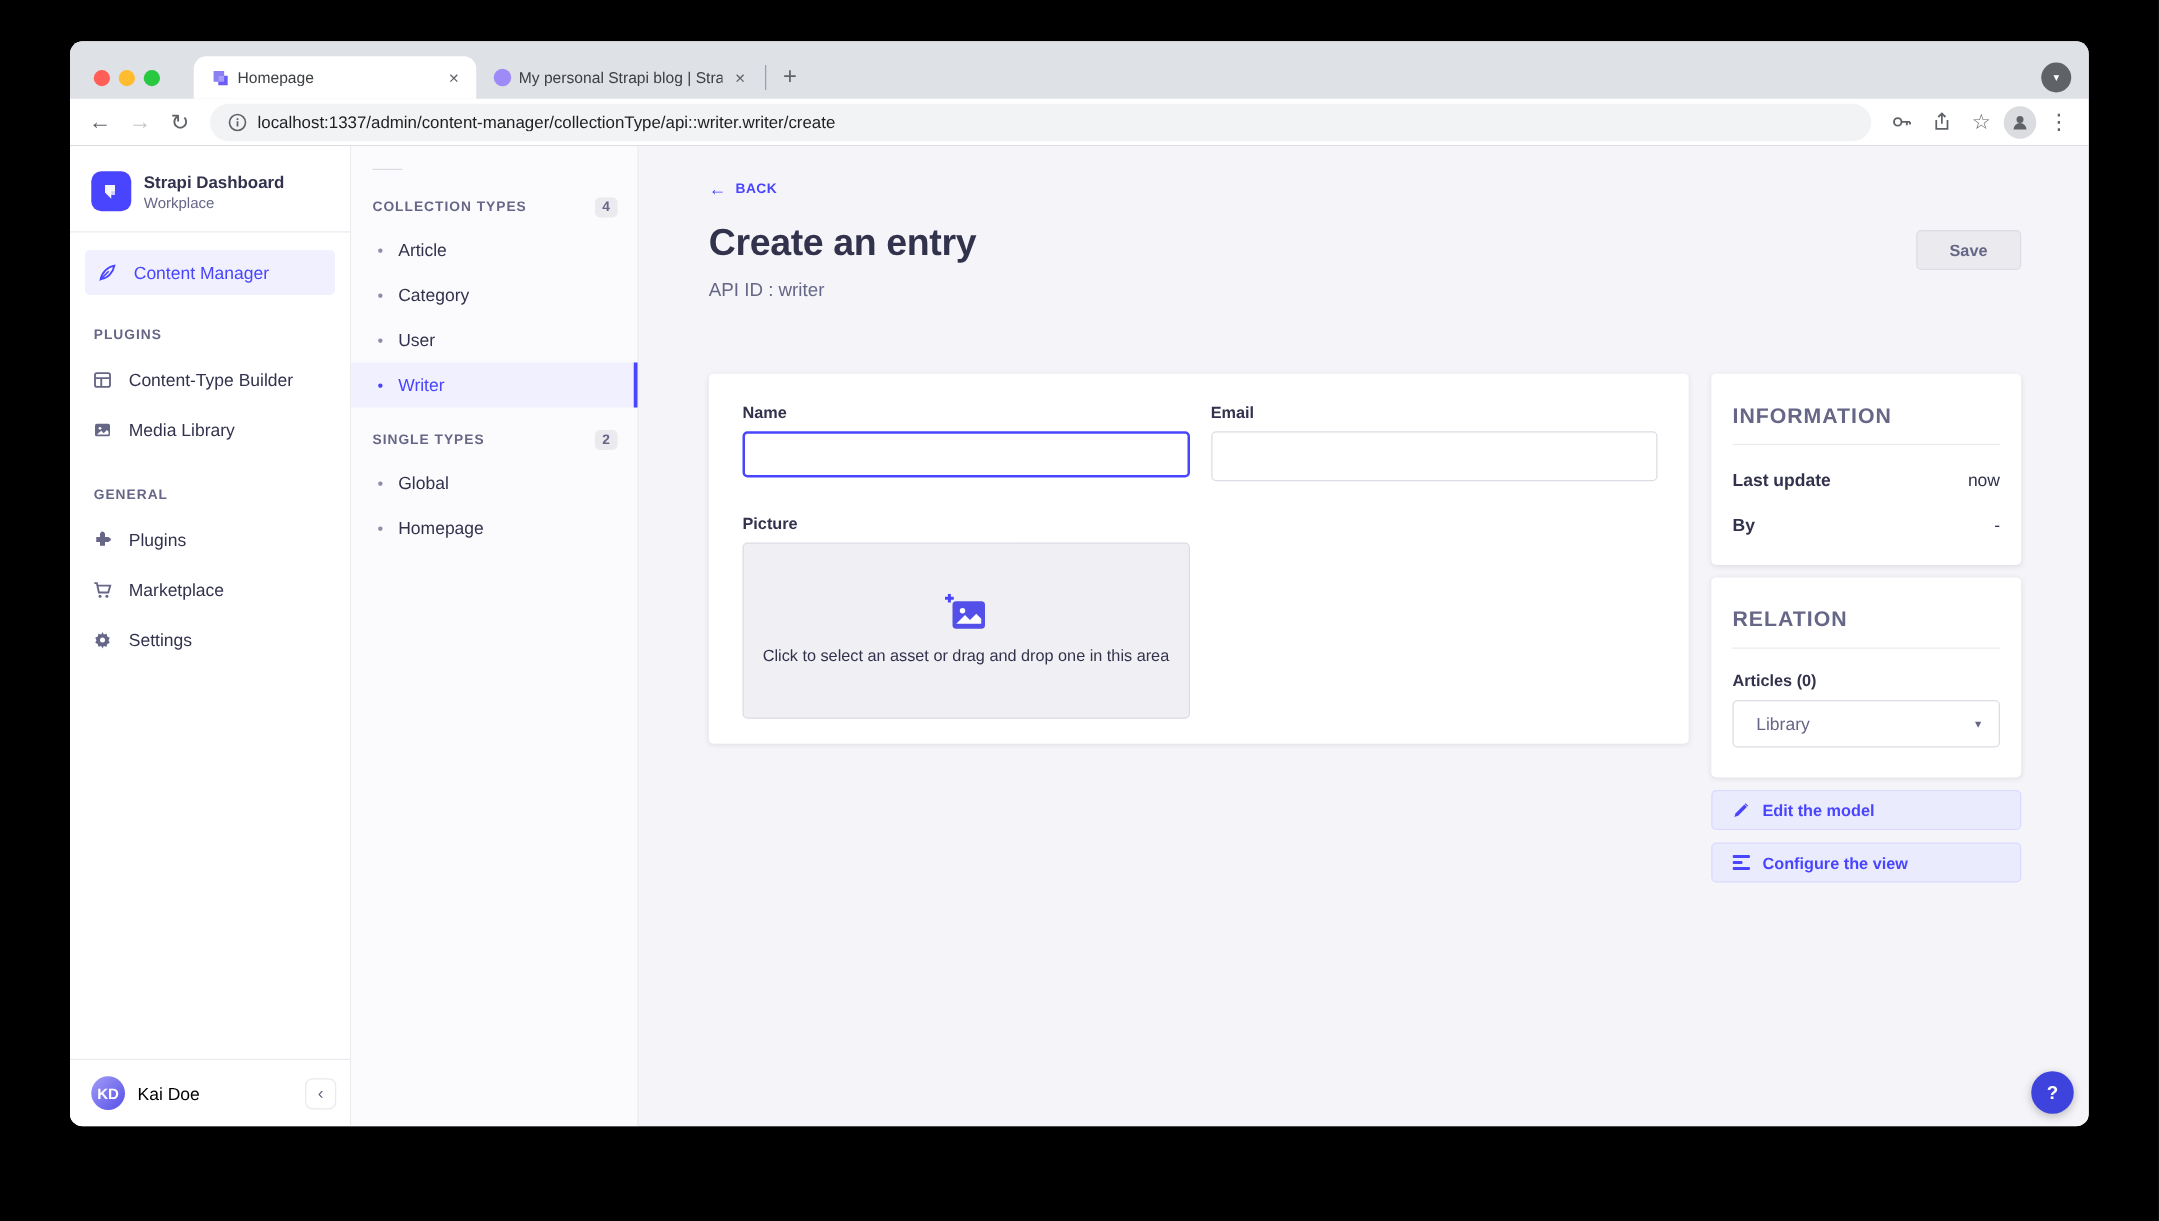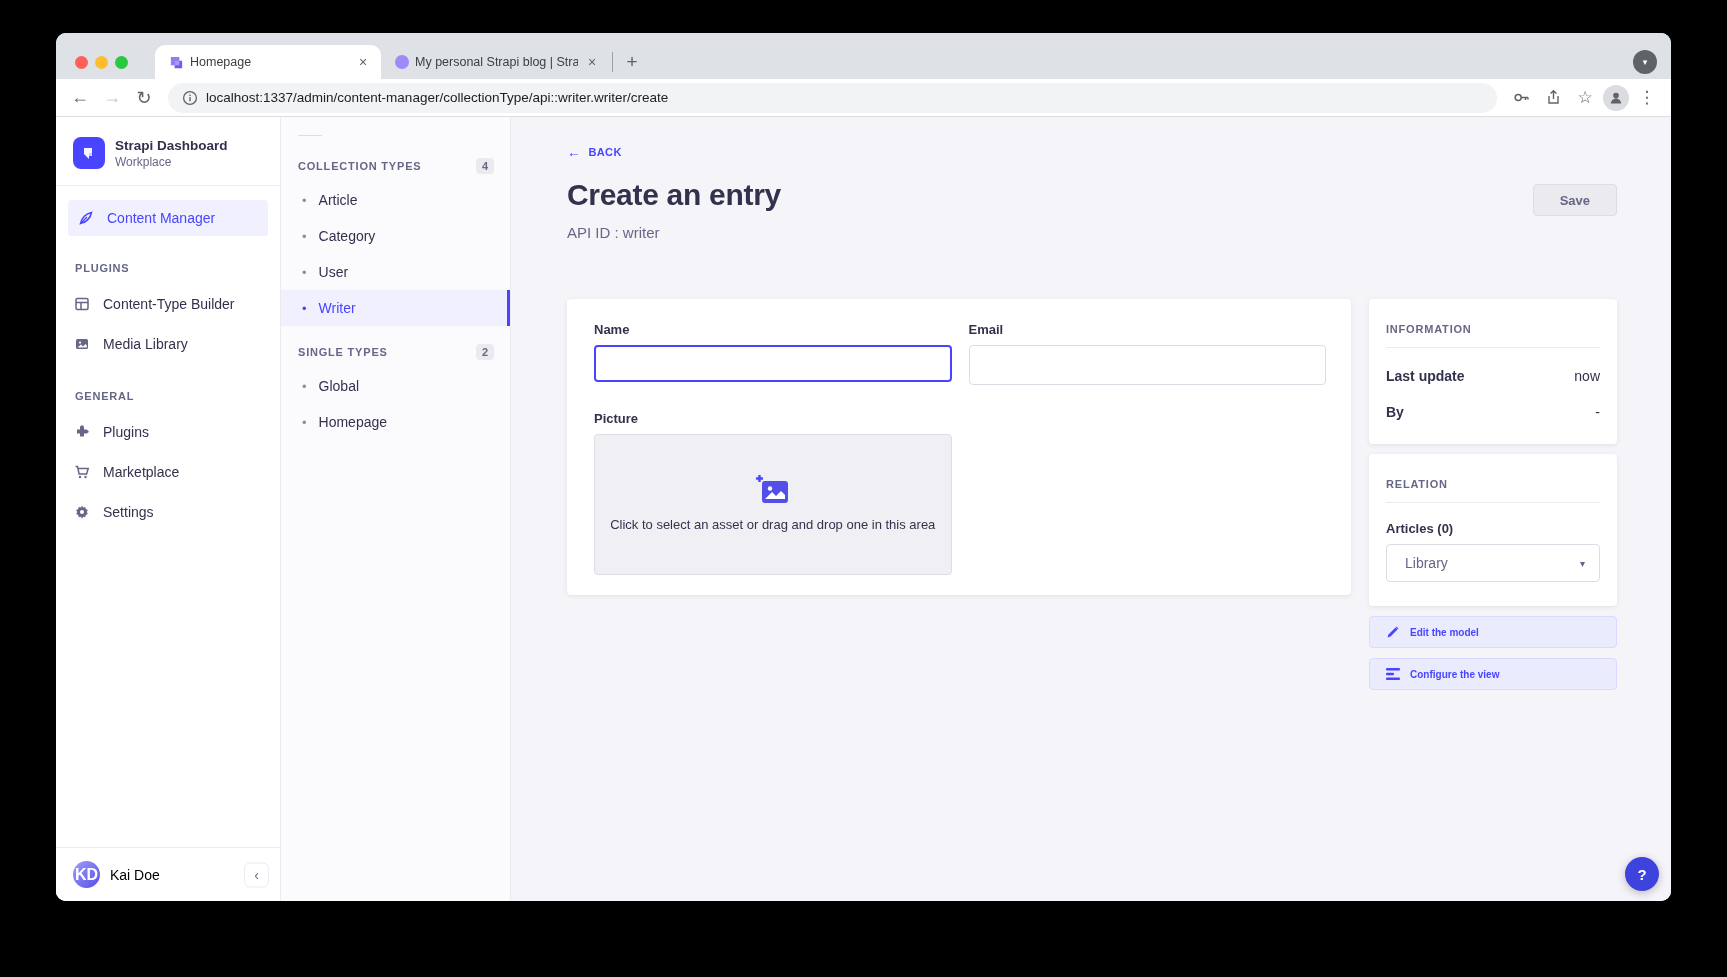--- a/index.html
+++ b/index.html
@@ -59,21 +59,21 @@
   .nav-item { display:flex; align-items:center; gap:12px; height:40px; padding:0 17px;
               font-size:14px; color:#32324d; }
   .nav-item .ni-icon { width:18px; display:flex; justify-content:center; color:#666687; }
   .nav-item.active { margin:14px 12px 0 12px; padding:0 9px; height:36px; border-radius:4px;
                      background:#f0f0ff; color:#4945ff; font-weight:500; }
   .nav-item.active .ni-icon { color:#4945ff; }
   .nav-section { font-size:11px; font-weight:bold; letter-spacing:.8px; color:#666687;
                  padding:26px 17px 10px 19px; }
   .mainnav-footer { margin-top:auto; border-top:1px solid #eaeaef; display:flex; align-items:center;
                     gap:10px; padding:13px 14px 13px 17px; position:relative; }
-  .avatar-kd { width:27px; height:27px; border-radius:50%; color:#fff; font-size:16px; font-weight:bold;
+  .avatar-kd { width:27px; height:27px; border-radius:50%; color:#fff; font-size:12px; font-weight:bold;
                display:flex; align-items:center; justify-content:center;
                background:linear-gradient(135deg,#a29df6 0%,#554fe8 100%); }
   .user-name { font-size:14px; color:#000000; }
   .collapse-btn { position:absolute; right:11px; top:50%; transform:translateY(-50%);
                   width:25px; height:25px; background:#fff; border:1px solid #eaeaef; border-radius:6px;
                   display:flex; align-items:center; justify-content:center; font-size:14px; color:#666687; }
 
   
   .subnav { width:230px; background:#fbfbfd; border-right:1px solid #eaeaef; position:relative; }
   .subnav-header { display:flex; align-items:center; justify-content:space-between;
@@ -117,34 +117,34 @@
   .text-input.focused { height:37px; border:2px solid #4945ff; }
   .upload-box { height:141px; background:#f0f0f4; border:1px solid #dcdce4; border-radius:4px;
                 display:flex; flex-direction:column; align-items:center; justify-content:center;
                 gap:11px; }
   .upload-text { font-size:13px; font-weight:500; color:#32324d; text-align:center; width:330px;
                  line-height:1.45; }
 
   .side-col { width:248px; display:flex; flex-direction:column; gap:10px; }
   .side-card { background:#fff; border-radius:4px; box-shadow:0 1px 4px rgba(33,33,52,.1);
                padding:24px 17px 24px 17px; }
-  .side-header { font-size:11px; font-weight:bold; letter-spacing:.8px; color:#666687; }
+  .side-header { font-size:17px; font-weight:bold; letter-spacing:.8px; color:#666687; }
   .side-divider { height:1px; background:#eaeaef; margin-top:12px; }
   .kv-row { display:flex; justify-content:space-between; align-items:center; margin-top:20px; }
   .kv-label { font-size:14px; font-weight:bold; color:#32324d; }
   .kv-value { font-size:14px; color:#32324d; }
   .rel-label { font-size:13px; font-weight:bold; color:#32324d; margin-top:18px; display:block; }
   .select-box { margin-top:8px; height:38px; background:#fff; border:1px solid #dcdce4;
                 border-radius:4px; display:flex; align-items:center; justify-content:space-between;
                 padding:0 14px 0 18px; }
   .select-text { font-size:14px; color:#666687; }
   .select-caret { font-size:10px; color:#666687; }
   .action-btn { height:32px; background:#ebebfe; border:1px solid #dad9ff; border-radius:4px;
                 display:flex; align-items:center; gap:10px; padding:0 16px;
-                font-size:10px; font-weight:bold; color:#4945ff; }
+                font-size:13px; font-weight:bold; color:#4945ff; }
   .help-fab { position:absolute; right:12px; bottom:10px; width:34px; height:34px; border-radius:50%;
               background:#3e43dd; color:#fff; font-size:15px; font-weight:bold; display:flex;
               align-items:center; justify-content:center; box-shadow:0 2px 8px rgba(0,0,0,.25); }
 </style>
 </head>
 <body>
 
 <div class="window">
 
   <div class="tabstrip">

